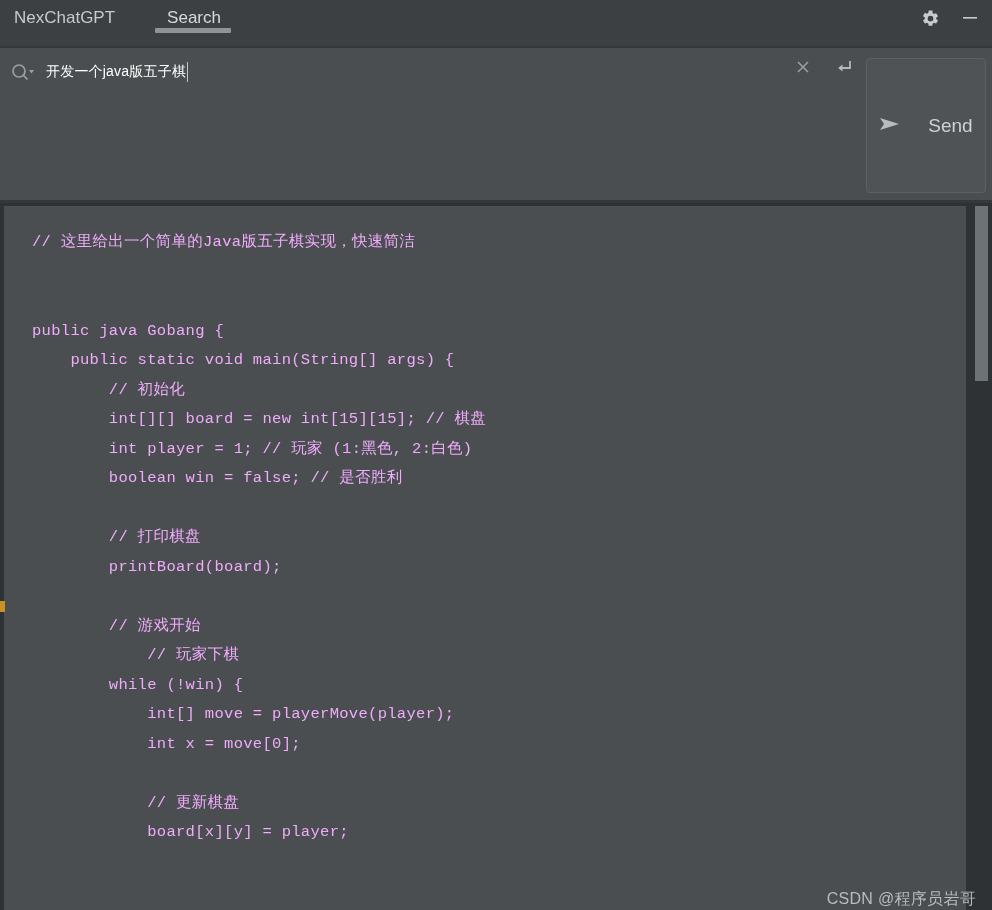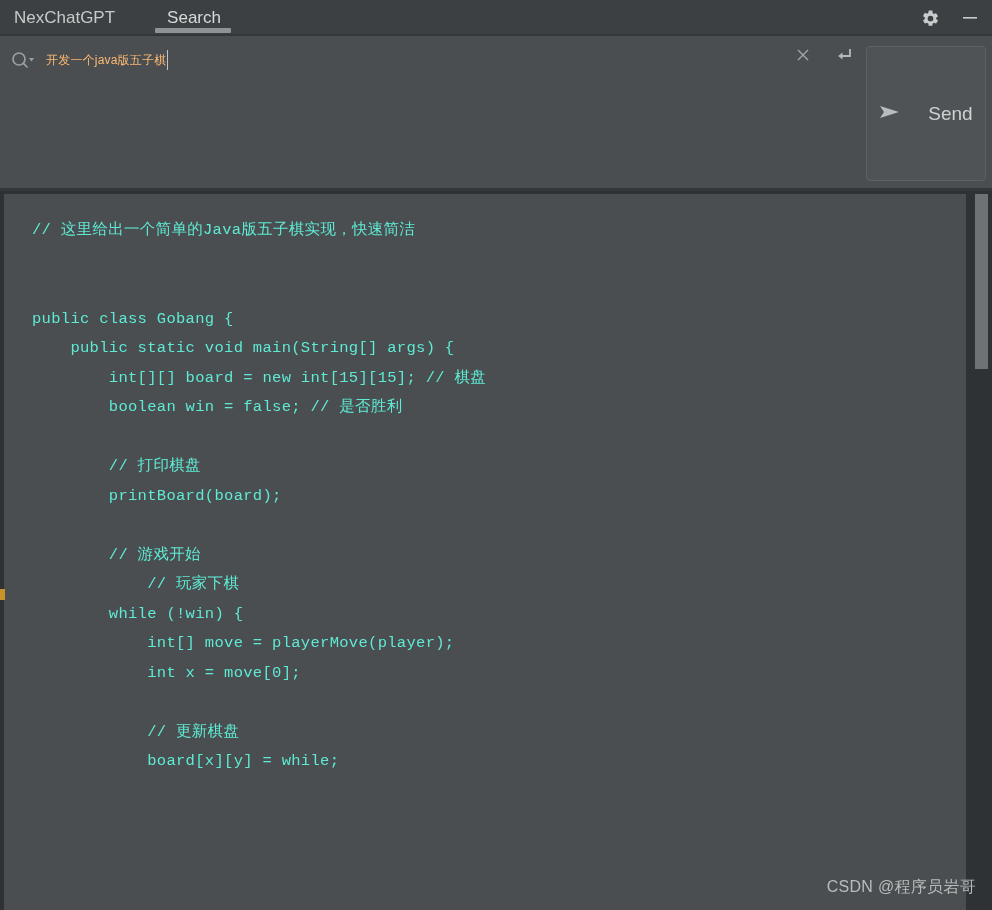--- a/index.html
+++ b/index.html
@@ -10,21 +10,21 @@
     width: 992px;
     height: 910px;
     background: #3c4043;
     font-family: "Liberation Sans", sans-serif;
     overflow: hidden;
   }
 
   
   .titlebar {
     position: relative;
-    height: 36px;
+    height: 48px;
     background: #3c4043;
     display: flex;
     align-items: flex-start;
     box-sizing: border-box;
   }
   .tabs {
     display: flex;
     align-items: flex-start;
     height: 36px;
     padding-left: 14px;
@@ -99,22 +99,22 @@
     box-sizing: border-box;
   }
   .search-icon {
     display: flex;
     align-items: center;
     flex: none;
     margin-right: 10px;
     cursor: default;
   }
   .search-text {
-    font-size: 12px;
-    color: #fdba74;
+    font-size: 14px;
+    color: #ffffff;
     white-space: nowrap;
     overflow: hidden;
     letter-spacing: 0.2px;
   }
   .caret {
     display: inline-block;
     width: 1px;
     height: 20px;
     background: #c2c5c7;
     vertical-align: -4px;
@@ -174,21 +174,21 @@
     margin-right: 26px;
     background: #4a4e50;
     overflow: hidden;
     box-sizing: border-box;
     padding: 22px 0 0 28px;
   }
   .code-line {
     font-family: "Liberation Mono", "DejaVu Sans Mono", monospace;
     font-size: 15.5px;
     line-height: 29.5px;
-    color: #5eead4;
+    color: #f0abfc;
     white-space: pre;
     letter-spacing: 0.3px;
   }
   .code-line.blank { color: transparent; }
 
   .gutter-marker {
     position: absolute;
     left: 0;
     top: 398px;
     width: 5px;
@@ -304,36 +304,38 @@
 
   <div class="compose-sep"></div>
 </div>
 
 <div class="content-outer">
   <div class="code-panel">
     <div id="code-lines">
         <div class="code-line">// 这里给出一个简单的Java版五子棋实现，快速简洁</div>
         <div class="code-line blank">&nbsp;</div>
         <div class="code-line blank">&nbsp;</div>
-        <div class="code-line">public class Gobang {</div>
+        <div class="code-line">public java Gobang {</div>
         <div class="code-line">    public static void main(String[] args) {</div>
+        <div class="code-line">        // 初始化</div>
         <div class="code-line">        int[][] board = new int[15][15]; // 棋盘</div>
+        <div class="code-line">        int player = 1; // 玩家 (1:黑色, 2:白色)</div>
         <div class="code-line">        boolean win = false; // 是否胜利</div>
         <div class="code-line blank">&nbsp;</div>
         <div class="code-line">        // 打印棋盘</div>
         <div class="code-line">        printBoard(board);</div>
         <div class="code-line blank">&nbsp;</div>
         <div class="code-line">        // 游戏开始</div>
         <div class="code-line">            // 玩家下棋</div>
         <div class="code-line">        while (!win) {</div>
         <div class="code-line">            int[] move = playerMove(player);</div>
         <div class="code-line">            int x = move[0];</div>
         <div class="code-line blank">&nbsp;</div>
         <div class="code-line">            // 更新棋盘</div>
-        <div class="code-line">            board[x][y] = while;</div>
+        <div class="code-line">            board[x][y] = player;</div>
       </div>
   </div>
 
   <div class="gutter-marker"></div>
 
   <div class="scrollbar-track">
     <div class="scrollbar-thumb"></div>
   </div>
 
   <div class="watermark">CSDN @程序员岩哥</div>

